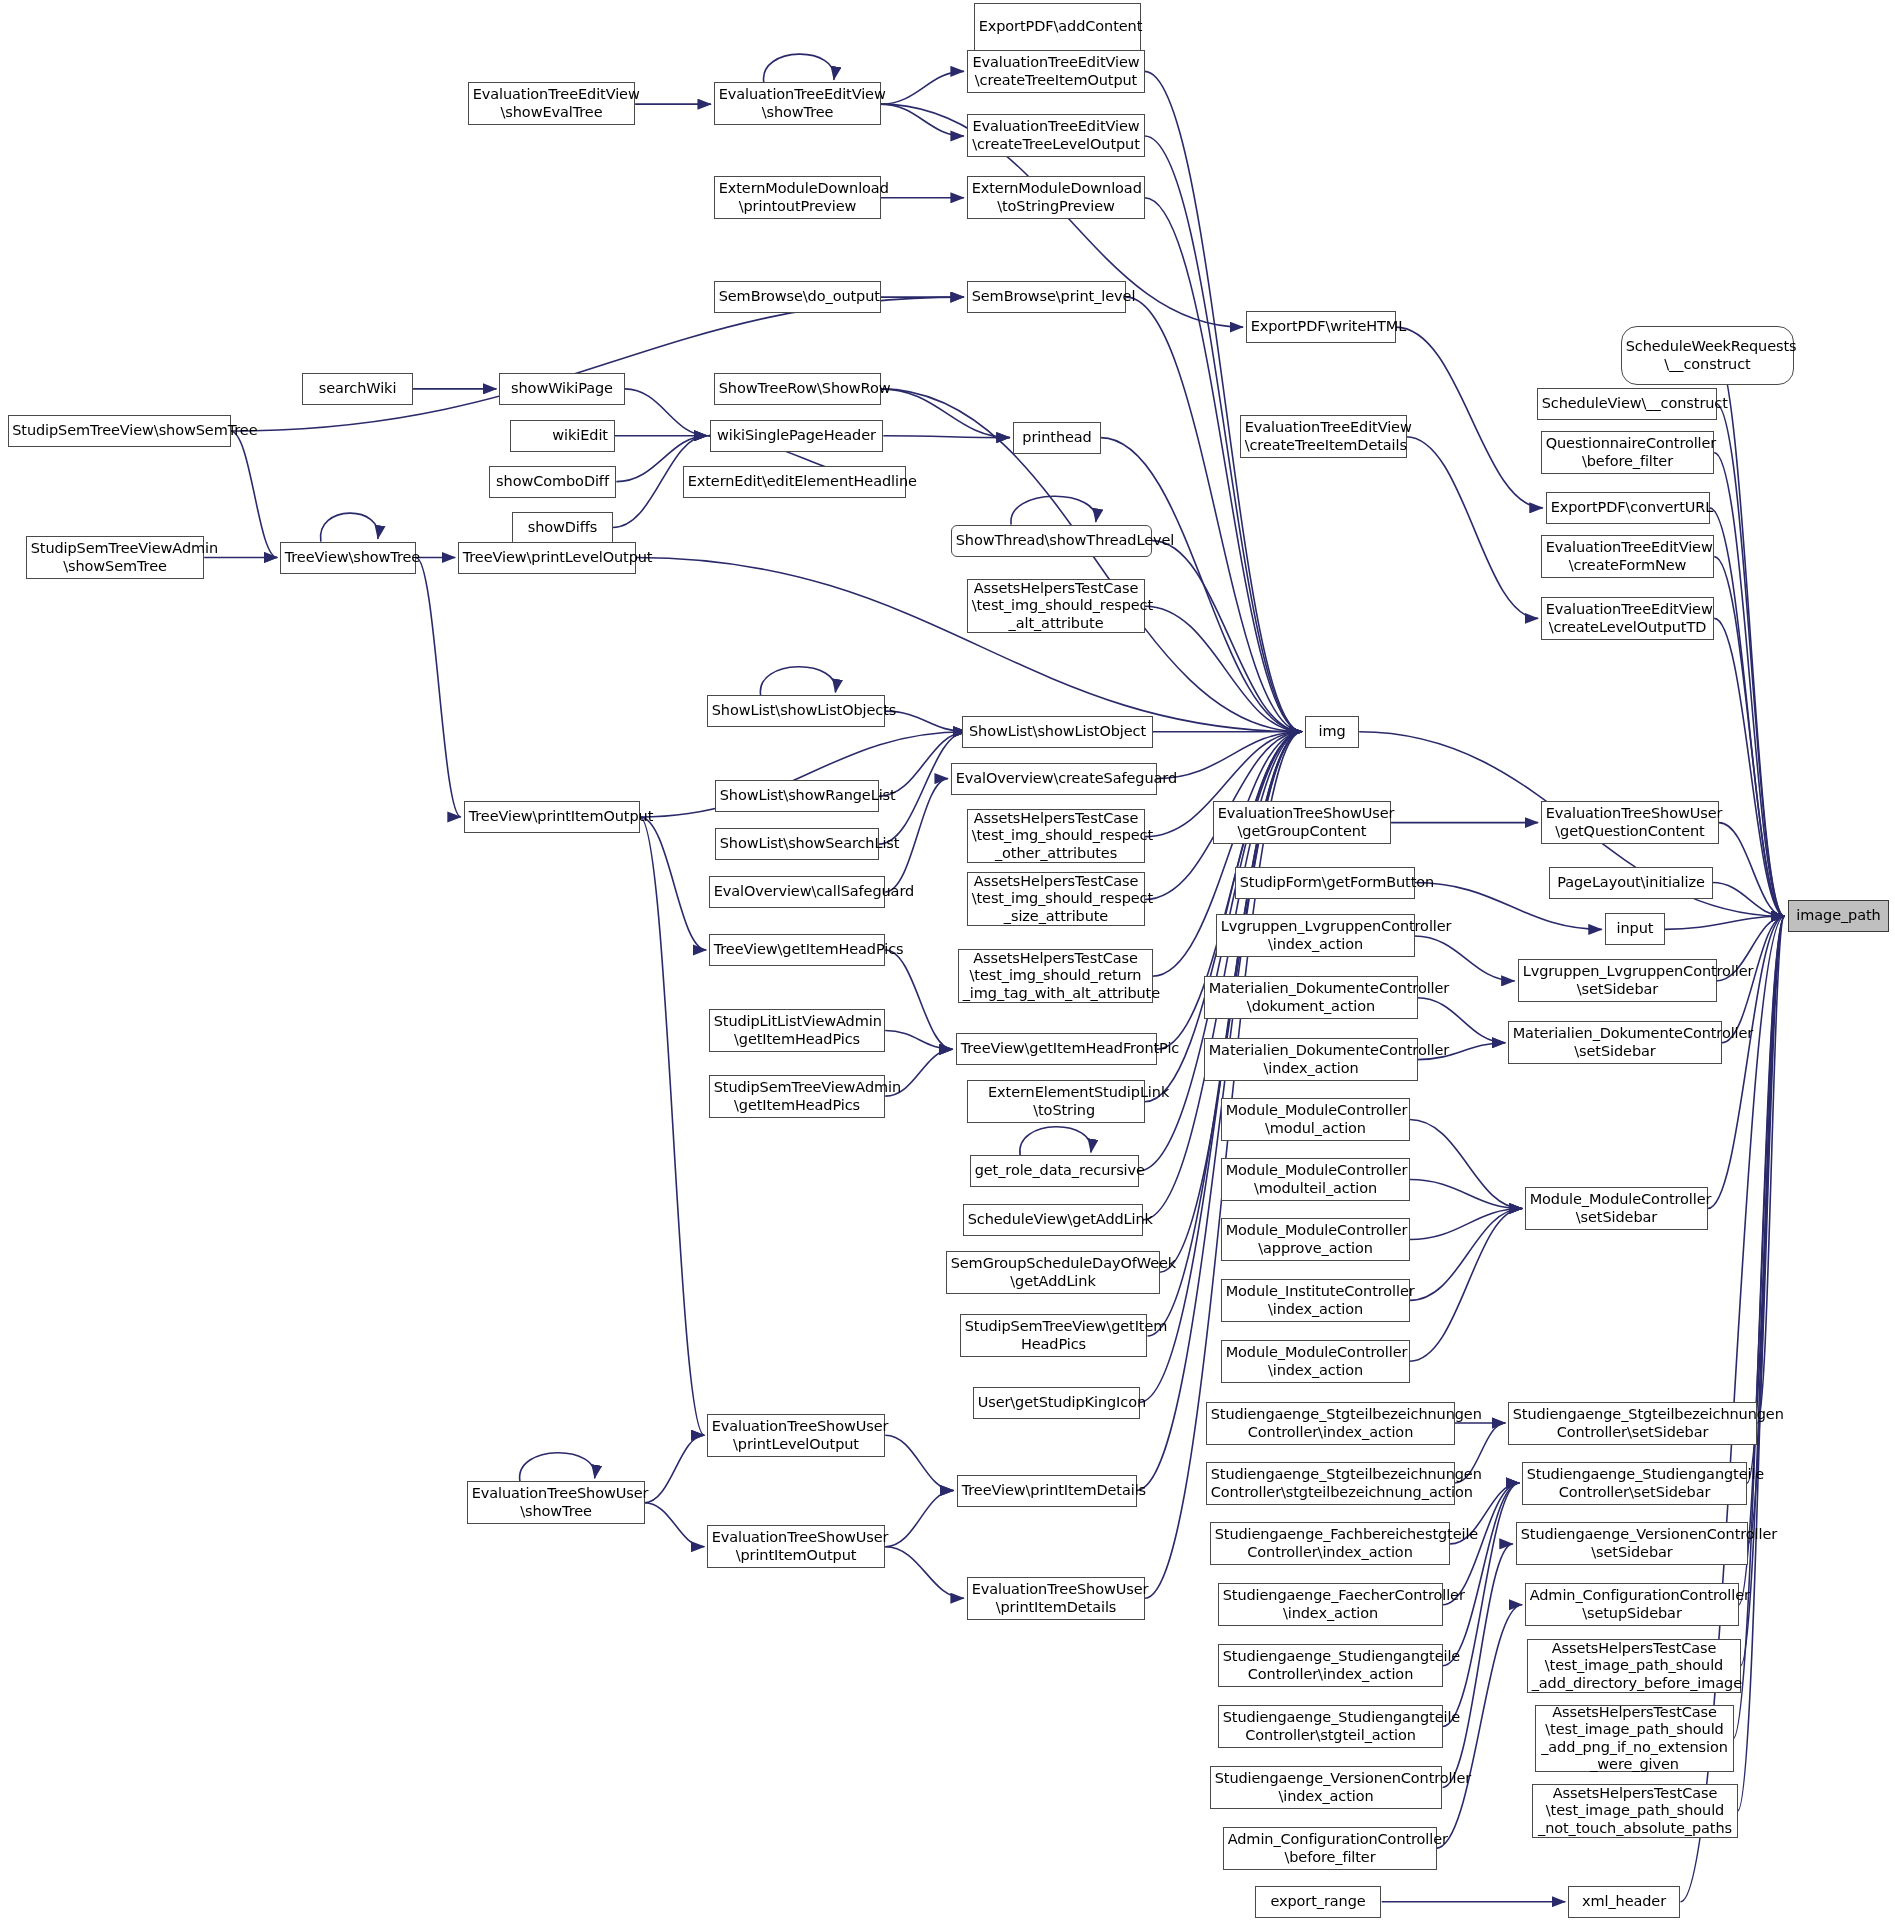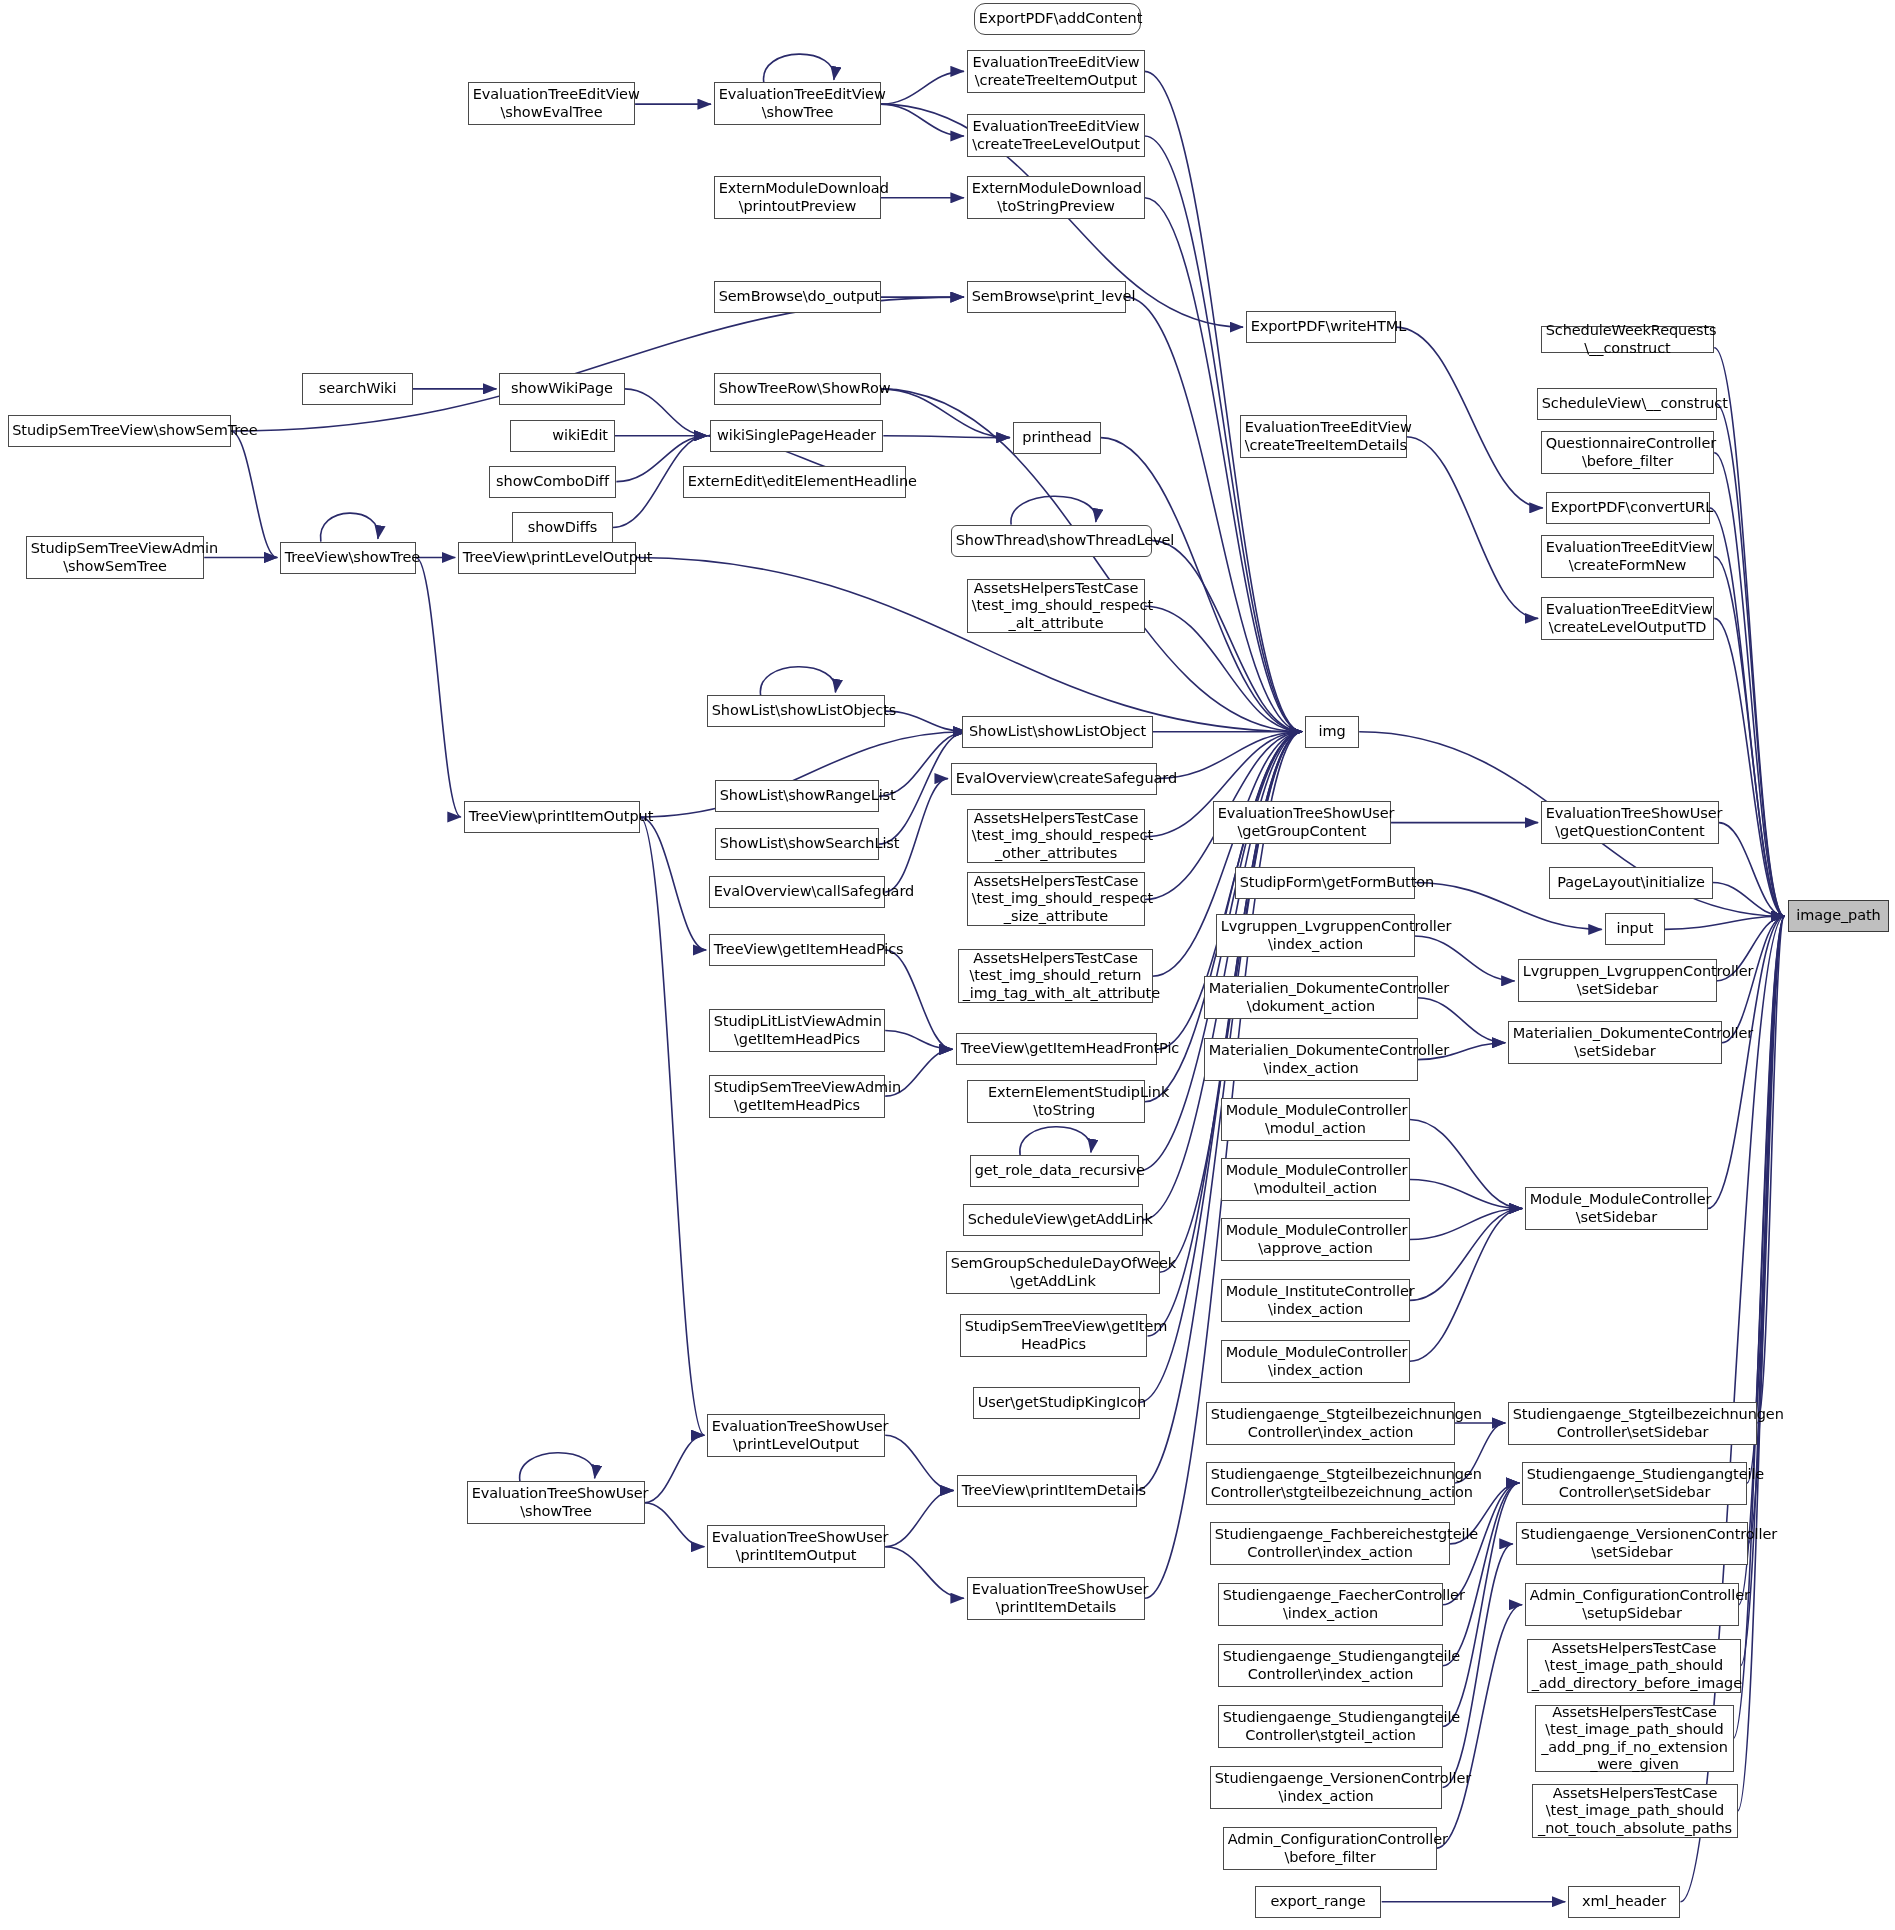--- a/index.html
+++ b/index.html
@@ -126,21 +126,21 @@
         <path d="M1540,1843 C1576.9,1843 1587.56,1583 1622,1583" marker-end="url(#ah)"></path>
         <path d="M1850,1856 C1874.75,1856 1881.9,978 1905,978" marker-end="url(#ah)"></path>
         <path d="M1540,1908 C1573.75,1908 1583.5,1648 1615,1648" marker-end="url(#ah)"></path>
         <path d="M1855,1933 C1877.5,1933 1884,978 1905,978" marker-end="url(#ah)"></path>
         <path d="M1533,1973 C1574.4,1973 1586.36,1713 1625,1713" marker-end="url(#ah)"></path>
         <path d="M1475,2030 C1563.2,2030 1588.68,2030 1671,2030" marker-end="url(#ah)"></path>
         <path d="M1794,2030 C1843.95,2030 1858.38,978 1905,978" marker-end="url(#ah)"></path>
       </g>
   </svg>
   <div id="node-layer">
-      <div class="node" style="left: 974px; top: 2.8px; width: 167px; height: 32px; border-radius: 11px;"><span>ExportPDF\addContent</span></div>
+      <div class="node" style="left: 974px; top: 2.8px; width: 167px; height: 48px;"><span>ExportPDF\addContent</span></div>
       <div class="node" style="left: 468px; top: 82px; width: 167px; height: 43px;"><span>EvaluationTreeEditView
 \showEvalTree</span></div>
       <div class="node" style="left: 714px; top: 82px; width: 167px; height: 43px;"><span>EvaluationTreeEditView
 \showTree</span></div>
       <div class="node" style="left: 967px; top: 50px; width: 178px; height: 43px;"><span>EvaluationTreeEditView
 \createTreeItemOutput</span></div>
       <div class="node" style="left: 967px; top: 114px; width: 178px; height: 43px;"><span>EvaluationTreeEditView
 \createTreeLevelOutput</span></div>
       <div class="node" style="left: 714px; top: 176px; width: 167px; height: 43px;"><span>ExternModuleDownload
 \printoutPreview</span></div>
@@ -203,21 +203,21 @@
       <div class="node" style="left: 973px; top: 1387px; width: 167px; height: 32px;"><span>User\getStudipKingIcon</span></div>
       <div class="node" style="left: 707px; top: 1414px; width: 178px; height: 43px;"><span>EvaluationTreeShowUser
 \printLevelOutput</span></div>
       <div class="node" style="left: 467px; top: 1481px; width: 178px; height: 43px;"><span>EvaluationTreeShowUser
 \showTree</span></div>
       <div class="node" style="left: 957px; top: 1475px; width: 180px; height: 32px;"><span>TreeView\printItemDetails</span></div>
       <div class="node" style="left: 707px; top: 1525px; width: 178px; height: 43px;"><span>EvaluationTreeShowUser
 \printItemOutput</span></div>
       <div class="node" style="left: 967px; top: 1577px; width: 178px; height: 43px;"><span>EvaluationTreeShowUser
 \printItemDetails</span></div>
-      <div class="node" style="left: 1541px; top: 326px; width: 173px; height: 27px;"><span>ScheduleWeekRequests
+      <div class="node" style="left: 1621px; top: 326px; width: 173px; height: 59px; border-radius: 16px;"><span>ScheduleWeekRequests
 \__construct</span></div>
       <div class="node" style="left: 1537px; top: 388px; width: 180px; height: 32px;"><span>ScheduleView\__construct</span></div>
       <div class="node" style="left: 1541px; top: 431px; width: 173px; height: 43px; align-items: center;"><span>QuestionnaireController
 \before_filter</span></div>
       <div class="node" style="left: 1546px; top: 492px; width: 164px; height: 32px;"><span>ExportPDF\convertURL</span></div>
       <div class="node" style="left: 1541px; top: 535px; width: 173px; height: 43px;"><span>EvaluationTreeEditView
 \createFormNew</span></div>
       <div class="node" style="left: 1541px; top: 597px; width: 173px; height: 43px;"><span>EvaluationTreeEditView
 \createLevelOutputTD</span></div>
       <div class="node focus" style="left: 1788px; top: 900px; width: 101px; height: 32px;"><span>image_path</span></div>

